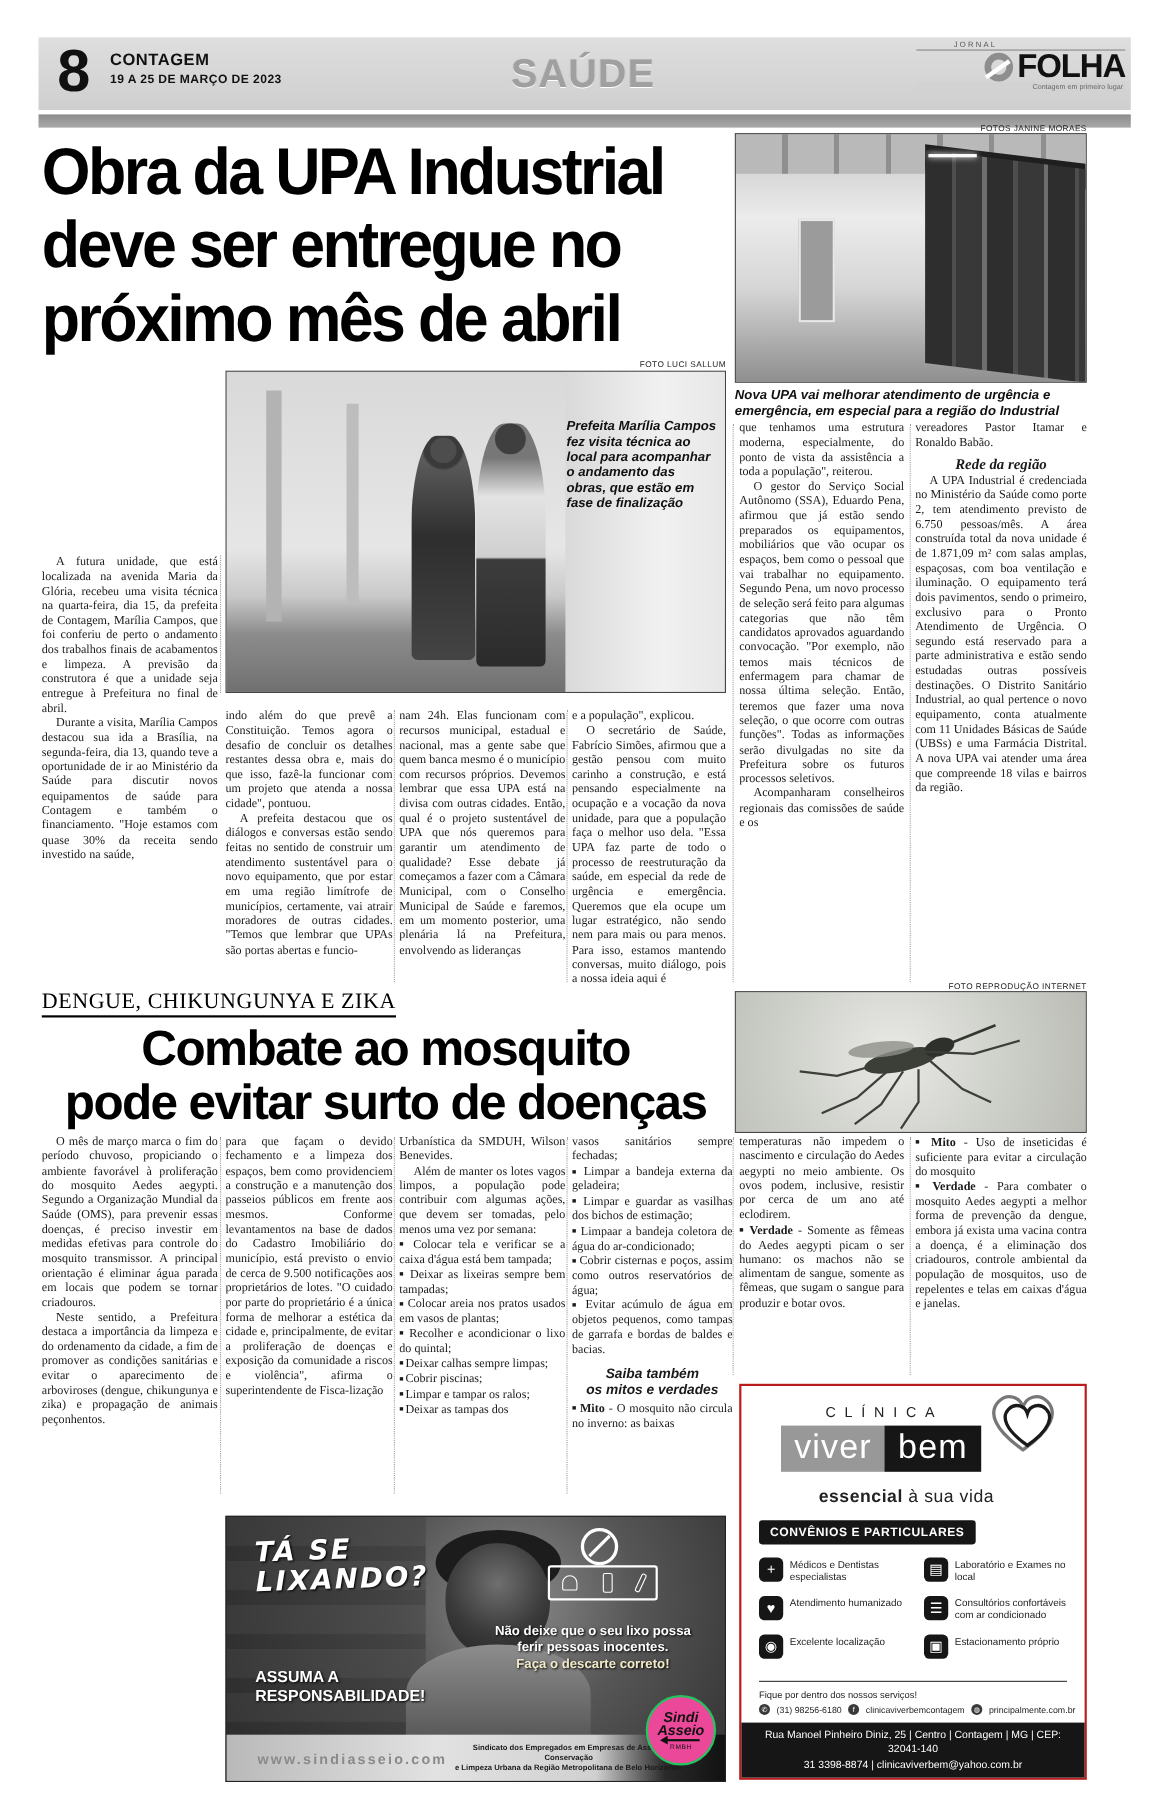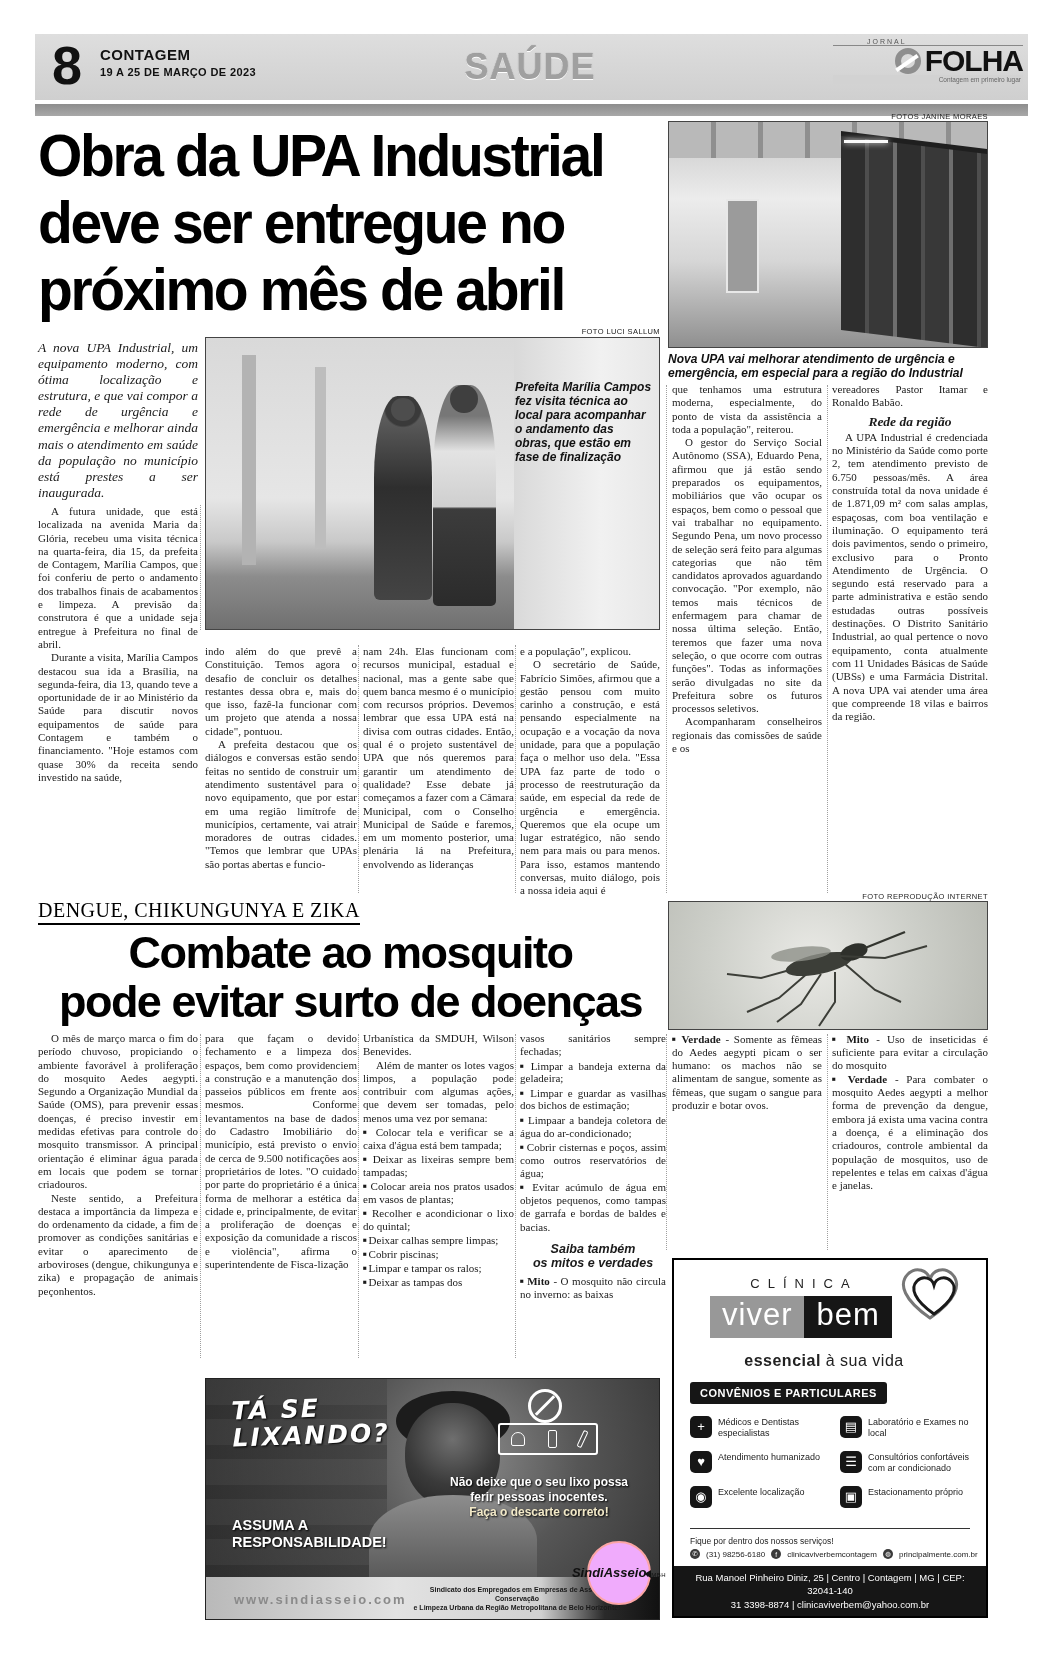--- a/index.html
+++ b/index.html
@@ -74,28 +74,28 @@
   .ad-sindi .noicon{position:absolute;left:322px;top:10px;width:34px;height:34px;border:3px solid #fff;border-radius:50%;box-sizing:border-box;}
   .ad-sindi .noicon::after{content:"";position:absolute;left:1px;top:12px;width:26px;height:3px;background:#fff;transform:rotate(-45deg);}
   .ad-sindi .icobox{position:absolute;left:292px;top:44px;width:96px;height:28px;border:2px solid #fff;border-radius:3px;display:flex;align-items:center;justify-content:space-around;}
   .ad-sindi .icobox i{display:block;width:7px;height:16px;border:1.5px solid #fff;border-radius:2px;}
   .ad-sindi .icobox i.w{width:12px;height:12px;border-radius:50% 50% 2px 2px;}
   .ad-sindi .icobox i.n{width:3px;height:16px;transform:rotate(25deg);}
   .ad-sindi .strip{position:absolute;left:0;bottom:0;width:100%;height:42px;
      background:linear-gradient(90deg,#b9b9b9 0%,#e2e2e2 42%,#d0d0d0 74%,#2a2a2a 88%,#111 100%);}
   .ad-sindi .url{position:absolute;left:28px;bottom:12px;font-family:"Liberation Sans",sans-serif;font-weight:700;font-size:13px;letter-spacing:2px;color:#8a8a8a;}
   .ad-sindi .union{position:absolute;left:206px;bottom:7px;width:210px;font-family:"Liberation Sans",sans-serif;font-size:7px;line-height:9px;color:#1a1a1a;text-align:center;font-weight:700;}
-  .ad-sindi .slogo{position:absolute;right:8px;bottom:14px;width:64px;height:64px;border-radius:50%;background:#f0abfc;border:2px solid #fca5a5;box-sizing:border-box;
-     display:flex;align-items:center;justify-content:center;font-family:"Liberation Sans",sans-serif;color:#111;}
+  .ad-sindi .slogo{position:absolute;right:8px;bottom:14px;width:64px;height:64px;border-radius:50%;background:#ec4899;border:2px solid #22c55e;box-sizing:border-box;
+     display:flex;flex-direction:column;align-items:center;justify-content:center;font-family:"Liberation Sans",sans-serif;color:#111;}
   .ad-sindi .slogo .l1{font-weight:700;font-style:italic;font-size:13px;line-height:12px;}
   .ad-sindi .slogo .l3{font-size:6px;margin-top:3px;letter-spacing:.5px;}
   .ad-sindi .slogo .broom{width:34px;height:2px;background:#111;margin-top:2px;position:relative;}
   .ad-sindi .slogo .broom::before{content:"";position:absolute;left:-6px;top:-3px;border:4px solid transparent;border-right:7px solid #111;}
 
-  .ad-clinic{left:672px;top:1258px;width:316px;height:360px;border:2px solid #000000;box-sizing:border-box;background:#fff;font-family:"Liberation Sans",sans-serif;}
+  .ad-clinic{left:672px;top:1258px;width:316px;height:360px;border:2px solid #b91c1c;box-sizing:border-box;background:#fff;font-family:"Liberation Sans",sans-serif;}
   .ad-clinic .cl{position:absolute;left:0;top:16px;width:260px;text-align:center;font-size:13px;letter-spacing:8px;color:#222;font-weight:500;}
   .ad-clinic .heart{position:absolute;right:20px;top:4px;}
   .ad-clinic .brand{position:absolute;left:36px;top:36px;display:flex;}
   .ad-clinic .brand .bx{color:#fff;font-size:31px;font-weight:500;letter-spacing:1px;padding:2px 12px 6px 12px;line-height:34px;}
   .ad-clinic .brand .v{background:#989898;}
   .ad-clinic .brand .b{background:#161616;}
   .ad-clinic .tag{position:absolute;left:0;top:92px;width:300px;text-align:center;font-size:16px;color:#222;letter-spacing:.5px;}
   .ad-clinic .badge{position:absolute;left:16px;top:122px;background:#161616;color:#fff;font-weight:700;font-size:11px;letter-spacing:.5px;padding:5px 10px;border-radius:3px;}
   .ad-clinic .grid{position:absolute;left:16px;top:156px;width:284px;display:grid;grid-template-columns:150px 134px;row-gap:13px;column-gap:0;}
   .ad-clinic .it{display:flex;gap:6px;align-items:flex-start;}
@@ -138,21 +138,20 @@
 
   <div class="abs photo ph-upa2" style="left:668px;top:121px;width:320px;height:227px;">
     <div class="ceil"></div>
     <div class="lock2"></div>
     <div class="lock"></div>
     <div class="door"></div>
     <div class="led"></div>
   </div>
   <div class="abs cap" style="left:668px;top:352px;width:322px;">Nova UPA vai melhorar atendimento de urgência e emergência, em especial para a região do Industrial</div>
 
-  <div class="abs lead" style="left:38px;top:340px;width:160px;height:158px;">A nova UPA Industrial, um equipamento moderno, com ótima localização e estrutura, e que vai compor a rede de urgência e emergência e melhorar ainda mais o atendimento em saúde da população no município está prestes a ser inaugurada.</div>
 
   <div class="abs credit" style="left:402px;top:327px;width:258px;">FOTO LUCI SALLUM</div>
   <div class="abs photo ph-visit" style="left:205px;top:337px;width:455px;height:293px;">
     <div class="wallr"></div>
     <div class="frame"></div>
     <div class="frame2"></div>
     <div class="p1"></div>
     <div class="p2"></div>
     <div class="abs cap" style="right:6px;top:42px;width:138px;text-align:left;font-size:12px;">Prefeita Marília Campos fez visita técnica ao local para acompanhar o andamento das obras, que estão em fase de finalização</div>
   </div>
@@ -247,20 +246,21 @@
     <p class="b">Limpaar a bandeja coletora de água do ar-condicionado;</p>
     <p class="b">Cobrir cisternas e poços, assim como outros reservatórios de água;</p>
     <p class="b">Evitar acúmulo de água em objetos pequenos, como tampas de garrafa e bordas de baldes e bacias.</p>
     <p class="saiba">
       <span>Saiba também</span><br>
       <span>os mitos e verdades</span>
     </p>
     <p class="b"><b>Mito</b> <span>- O mosquito não circula no inverno: as baixas</span></p>
   </div>
   <div class="abs bodycol" style="left:672px;top:1032px;width:150px;height:216px;">
+    <p class="ni">temperaturas não impedem o nascimento e circulação do Aedes aegypti no meio ambiente. Os ovos podem, inclusive, resistir por cerca de um ano até eclodirem.</p>
     <p class="b"><b>Verdade</b> <span>- Somente as fêmeas do Aedes aegypti picam o ser humano: os machos não se alimentam de sangue, somente as fêmeas, que sugam o sangue para produzir e botar ovos.</span></p>
   </div>
   <div class="abs bodycol" style="left:832px;top:1032px;width:156px;height:216px;">
     <p class="b"><b>Mito</b> <span>- Uso de inseticidas é suficiente para evitar a circulação do mosquito</span></p>
     <p class="b"><b>Verdade</b> <span>- Para combater o mosquito Aedes aegypti a melhor forma de prevenção da dengue, embora já exista uma vacina contra a doença, é a eliminação dos criadouros, controle ambiental da população de mosquitos, uso de repelentes e telas em caixas d'água e janelas.</span></p>
   </div>
 
   <div class="abs ad-sindi">
     <div class="art">
       <div class="shelf"></div>

